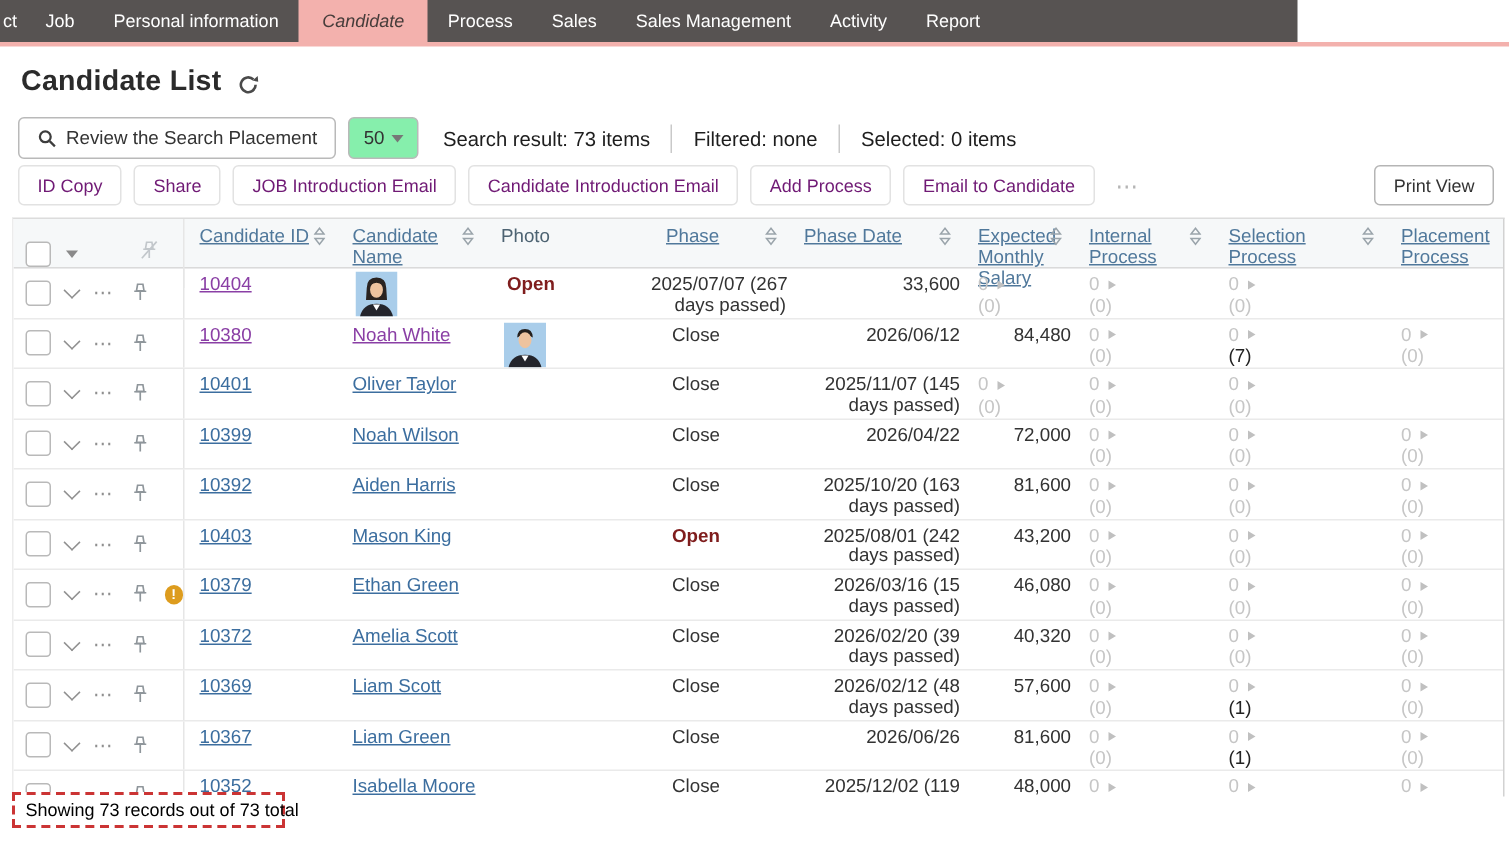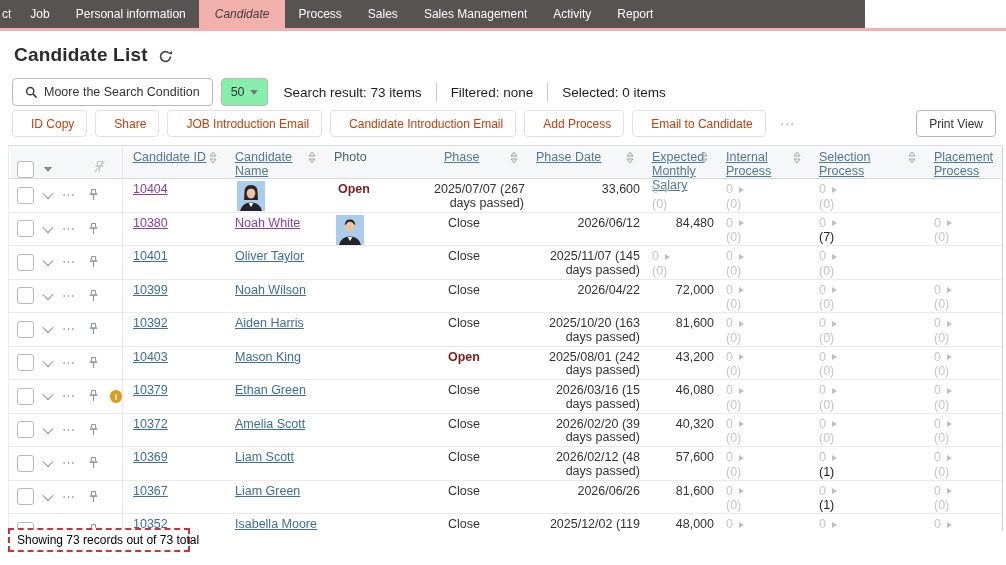--- a/index.html
+++ b/index.html
@@ -21,21 +21,21 @@
   
   .toolbar{position:absolute;top:78px;left:12px;display:flex;align-items:center;gap:8px;}
   .btn{display:inline-flex;align-items:center;gap:6px;height:28px;padding:0 12px;border:1px solid #b9b9b9;border-radius:4px;background:#fff;font-size:12.5px;color:#333;cursor:pointer;box-sizing:border-box;}
   .select{display:inline-flex;align-items:center;gap:5px;height:28px;padding:0 9px;border:1px solid #b9b9b9;border-radius:4px;background:#86efac;font-size:12.5px;color:#333;cursor:pointer;box-sizing:border-box;justify-content:space-between;}
   .caret-down{width:0;height:0;border-left:4px solid transparent;border-right:4px solid transparent;border-top:5px solid #777;}
   .stats{display:flex;align-items:center;margin-left:8px;}
   .stat{font-size:13.5px;color:#1d1d1d;white-space:nowrap;}
   .stat-sep{width:1px;height:19px;background:#c9c9c9;margin:0 14px;}
   
   .actions{position:absolute;top:110px;left:12px;right:10px;display:flex;align-items:center;gap:8px;}
-  .btn.disabled{border-color:#e2e2e2;color:#c2410c;cursor:default;height:27px;font-size:12px;padding-left:18px;}
+  .btn.disabled{border-color:#e2e2e2;color:#701a75;cursor:default;height:27px;font-size:12px;}
   .more-btn{font-size:15px;color:#b5b5b5;letter-spacing:1px;padding:0 6px;cursor:pointer;}
   .spacer{flex:1;}
   .btn.print{height:27px;font-size:12px;border-color:#b5b5b5;}
   
   .table{position:absolute;top:145px;left:8px;width:995px;height:386px;overflow:hidden;
     border-top:1px solid #dcdcdc;border-left:1px solid #ececec;border-right:1px solid #d2d2d2;box-sizing:border-box;background:#fff;}
   .tr{display:grid;grid-template-columns:114px 102px 99px 110px 92px 116px 74px 93px 115px 90px;border-bottom:1px solid #eaeaea;height:33.5px;box-sizing:border-box;}
   .thead{background:#f6f8f9;border-bottom:1px solid #dadada;height:33px;}
   .td{padding-top:4px;font-size:12.5px;line-height:13.5px;box-sizing:border-box;overflow:hidden;white-space:nowrap;}
   .th{display:flex;justify-content:space-between;align-items:flex-start;padding:4px 8px 0 10px;font-size:12.5px;line-height:14px;color:#50789b;}
@@ -94,21 +94,21 @@
     </svg>
   </span>
 </div>
 
 <div class="toolbar">
   <button class="btn">
     <svg width="13" height="13" viewBox="0 0 13 13">
       <circle cx="5.2" cy="5.2" r="3.6" stroke="#3d3d3d" stroke-width="1.5" fill="none"></circle>
       <line x1="8.1" y1="8.1" x2="11.6" y2="11.6" stroke="#3d3d3d" stroke-width="1.5"></line>
     </svg>
-    <span>Moore the Search Condition</span>
+    <span>Review the Search Placement</span>
   </button>
   <span class="select">
     <span>50</span>
     <span class="caret-down"></span>
   </span>
   <span class="stats">
     <span class="stat">Search result: 73 items</span>
     <span class="stat-sep"></span>
     <span class="stat">Filtered: none</span>
     <span class="stat-sep"></span>

